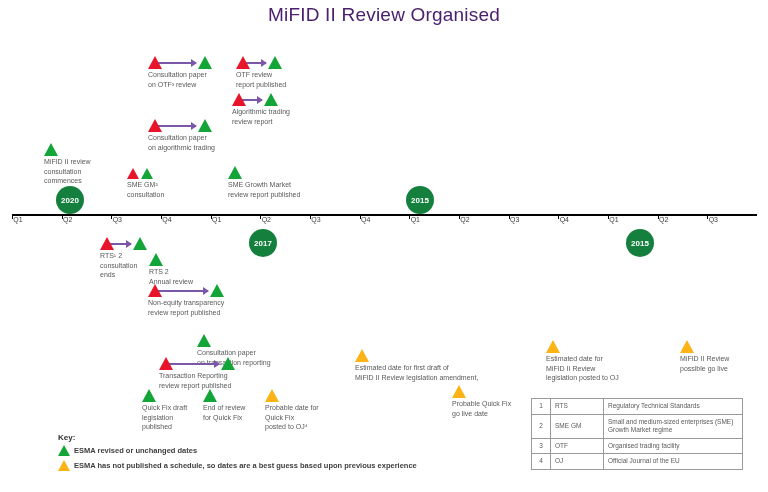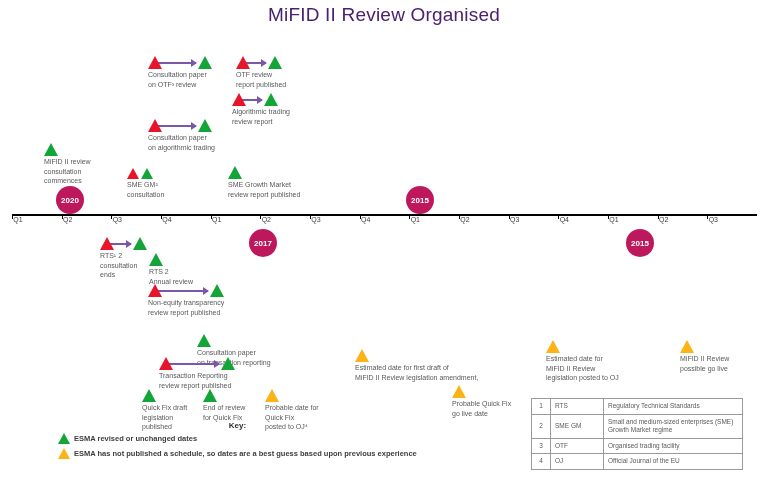--- a/index.html
+++ b/index.html
@@ -52,21 +52,21 @@
     font-size: 7px;
     color: #3a3a3a;
     transform: translateX(-50%);
     white-space: nowrap;
   }
   .year-bubble {
     position: absolute;
     width: 28px;
     height: 28px;
     border-radius: 50%;
-    background: #be185d;
+    background: #15803d;
     color: #ffffff;
     font-size: 8px;
     font-weight: bold;
     display: flex;
     align-items: center;
     justify-content: center;
     transform: translateX(-50%);
   }
   
   .event {
@@ -112,21 +112,21 @@
     border-left: 6px solid #7a57a8;
   }
   .evt-label {
     font-size: 7px;
     line-height: 9.5px;
     color: #58595b;
     white-space: pre-line;
     margin-top: 1px;
   }
   
-  .key-block { position: absolute; left: 58px; top: 421px; text-align: center; }
+  .key-block { position: absolute; left: 58px; top: 433px; }
   .key-title { font-size: 8px; font-weight: bold; color: #2f2f2f; margin-bottom: 3px; }
   .key-row { display: flex; align-items: center; margin-bottom: 4px; }
   .key-row .tri { margin-right: 4px; flex: none; }
   .key-text { font-size: 7.5px; font-weight: bold; color: #3d3d3d; }
   
   .fn-table {
     position: absolute;
     left: 531px;
     top: 398px;
     border-collapse: collapse;

